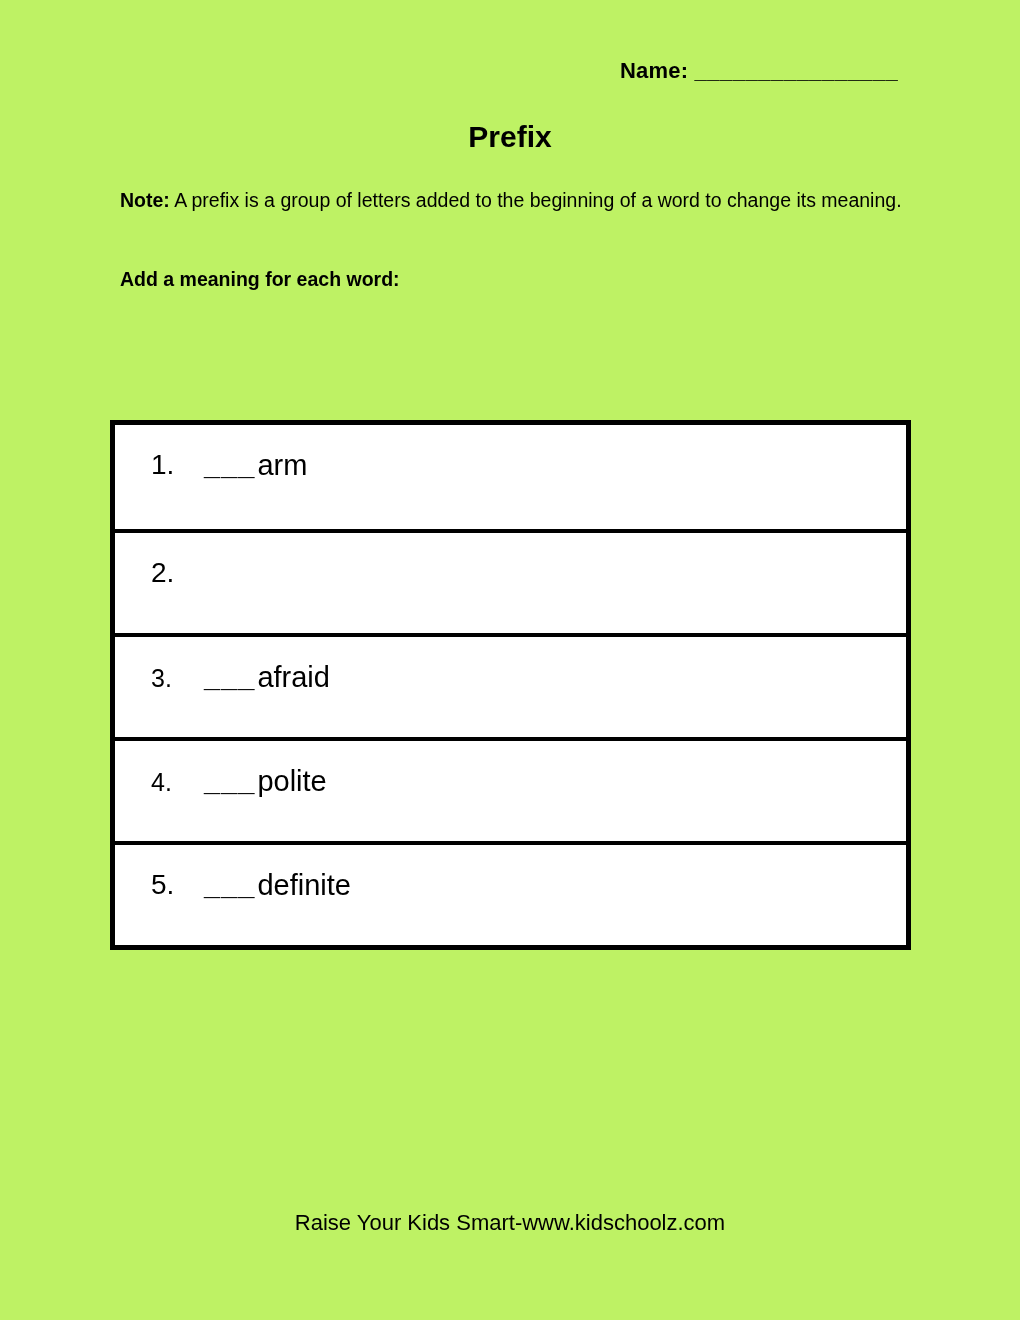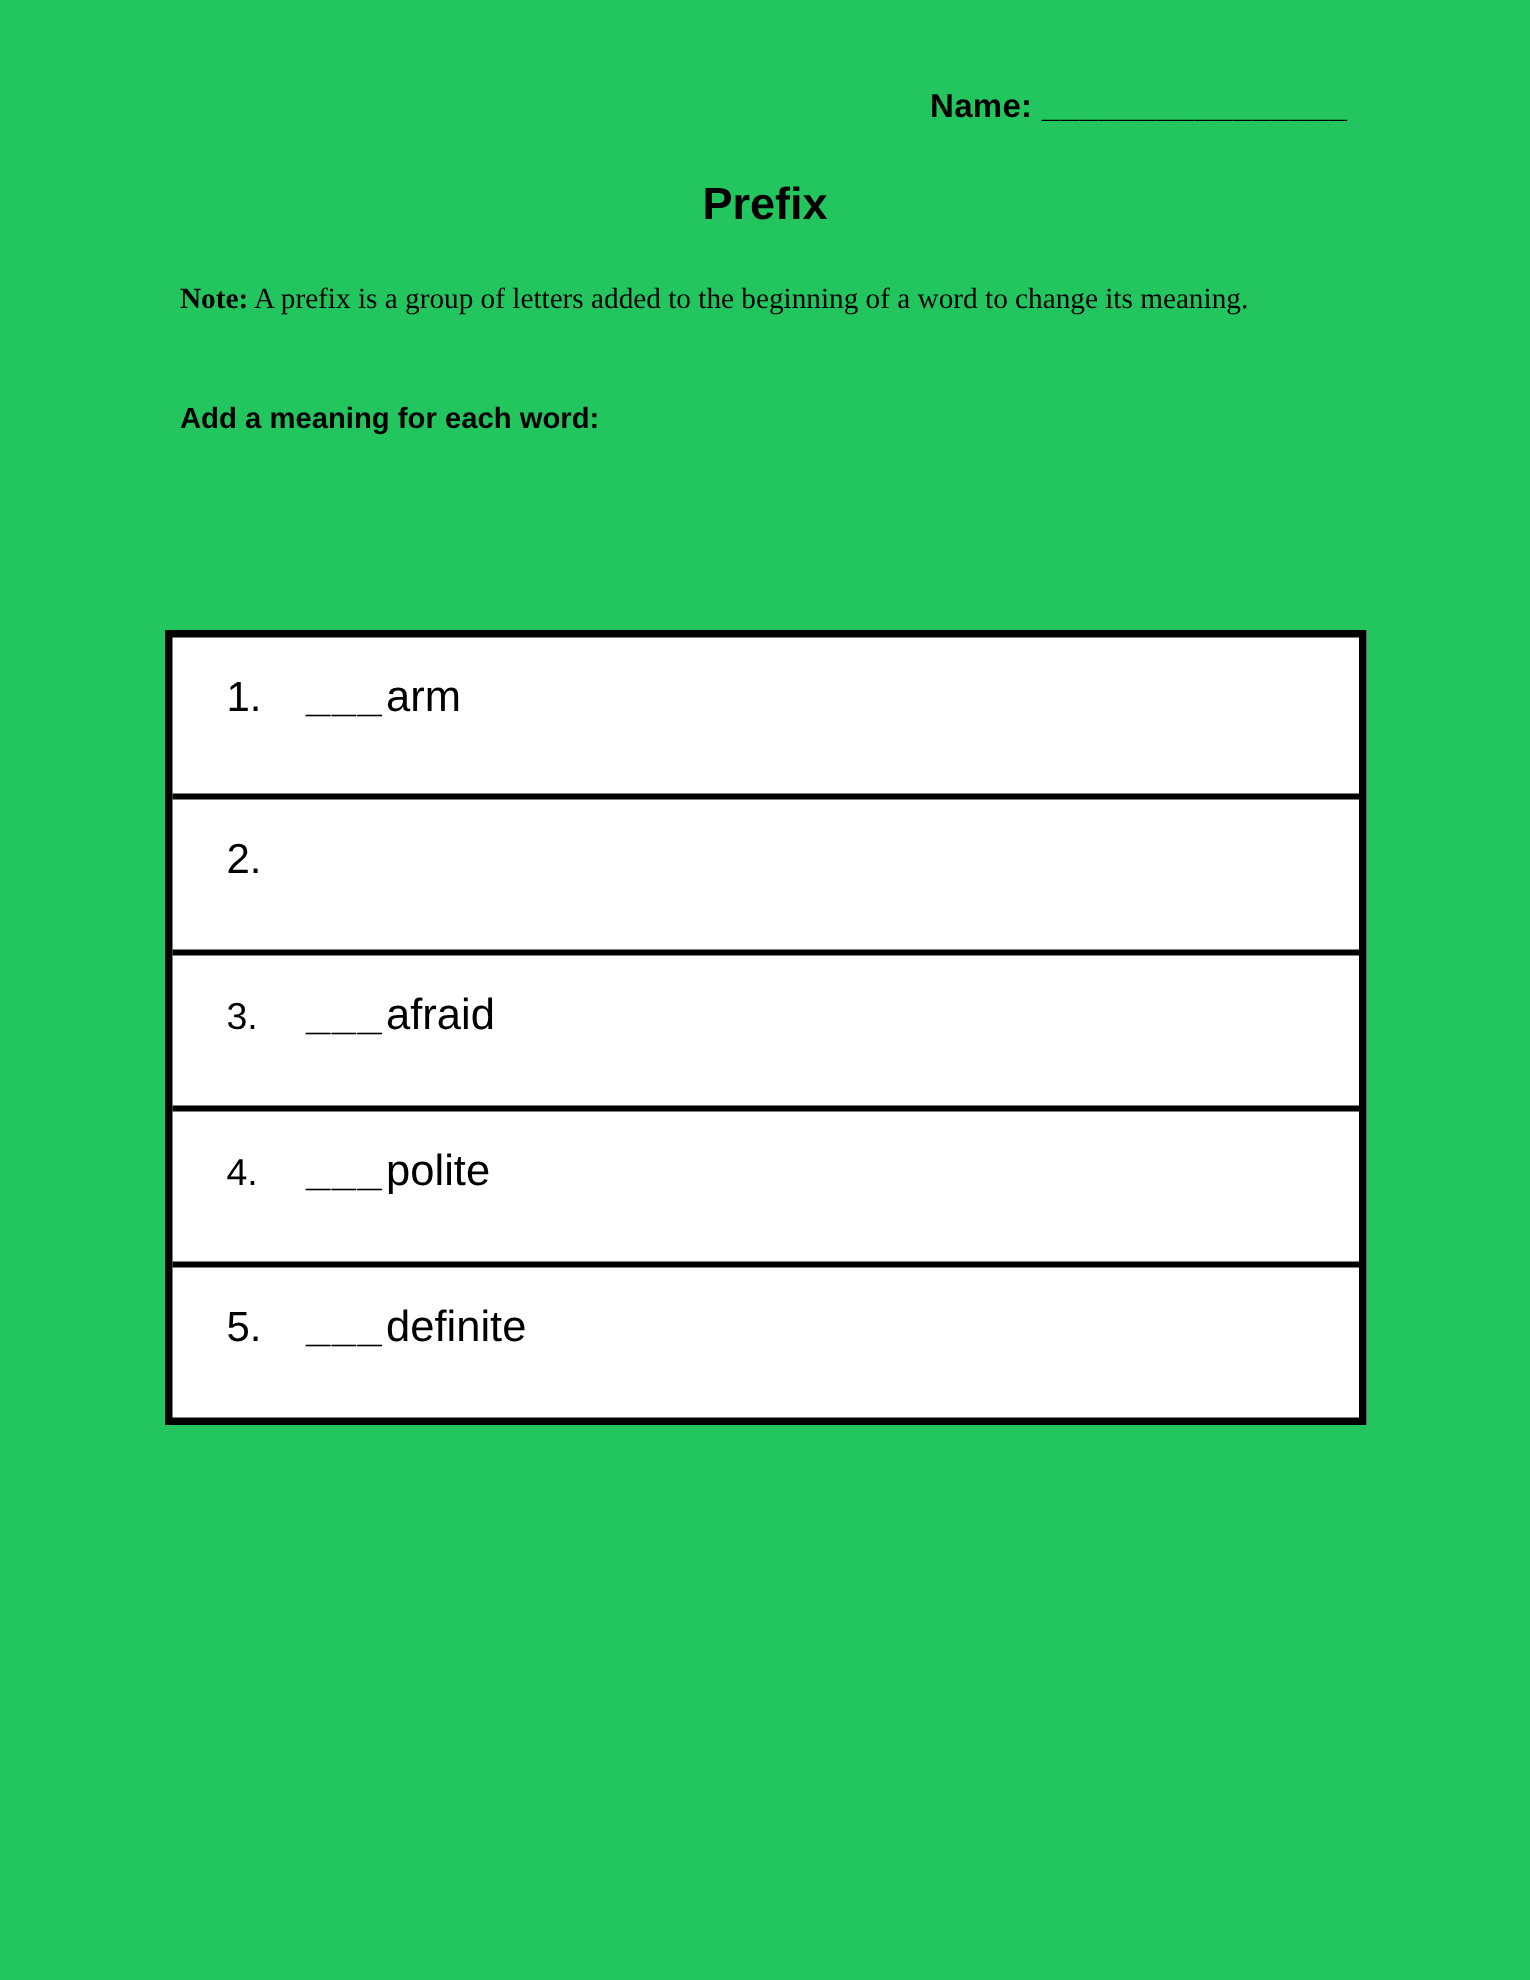--- a/index.html
+++ b/index.html
@@ -5,21 +5,21 @@
   * { margin: 0; padding: 0; box-sizing: border-box; }
   html, body { background: #ffffff; }
   body {
     font-family: "Liberation Sans", "DejaVu Sans", sans-serif;
     color: #000000;
   }
   .page {
     position: relative;
     width: 1020px;
     height: 1320px;
-    background: #22c55e;
+    background: #bef264;
     overflow: hidden;
   }
 
   
   .name-line {
     position: absolute;
     top: 58px;
     left: 620px;
     font-size: 22px;
     font-weight: bold;
@@ -40,21 +40,20 @@
   }
 
   
   .note {
     position: absolute;
     top: 184px;
     left: 120px;
     width: 785px;
     font-size: 19.5px;
     line-height: 32px;
-    font-family: Liberation Serif, serif;
   }
   .note-label { font-weight: bold; }
 
   
   .instruction {
     position: absolute;
     top: 268px;
     left: 120px;
     font-size: 19.5px;
     font-weight: bold;
@@ -150,14 +149,15 @@
     <div class="word-row">
       <span class="word-num">4.</span>
       <span class="word-entry"><span class="word-blank">___</span><span>polite</span></span>
     </div>
     <div class="word-row">
       <span class="word-num">5.</span>
       <span class="word-entry"><span class="word-blank">___</span><span>definite</span></span>
     </div>
   </div>
 
+  <div class="footer">Raise Your Kids Smart-www.kidschoolz.com</div>
 
 </div>
 
 </body></html>

